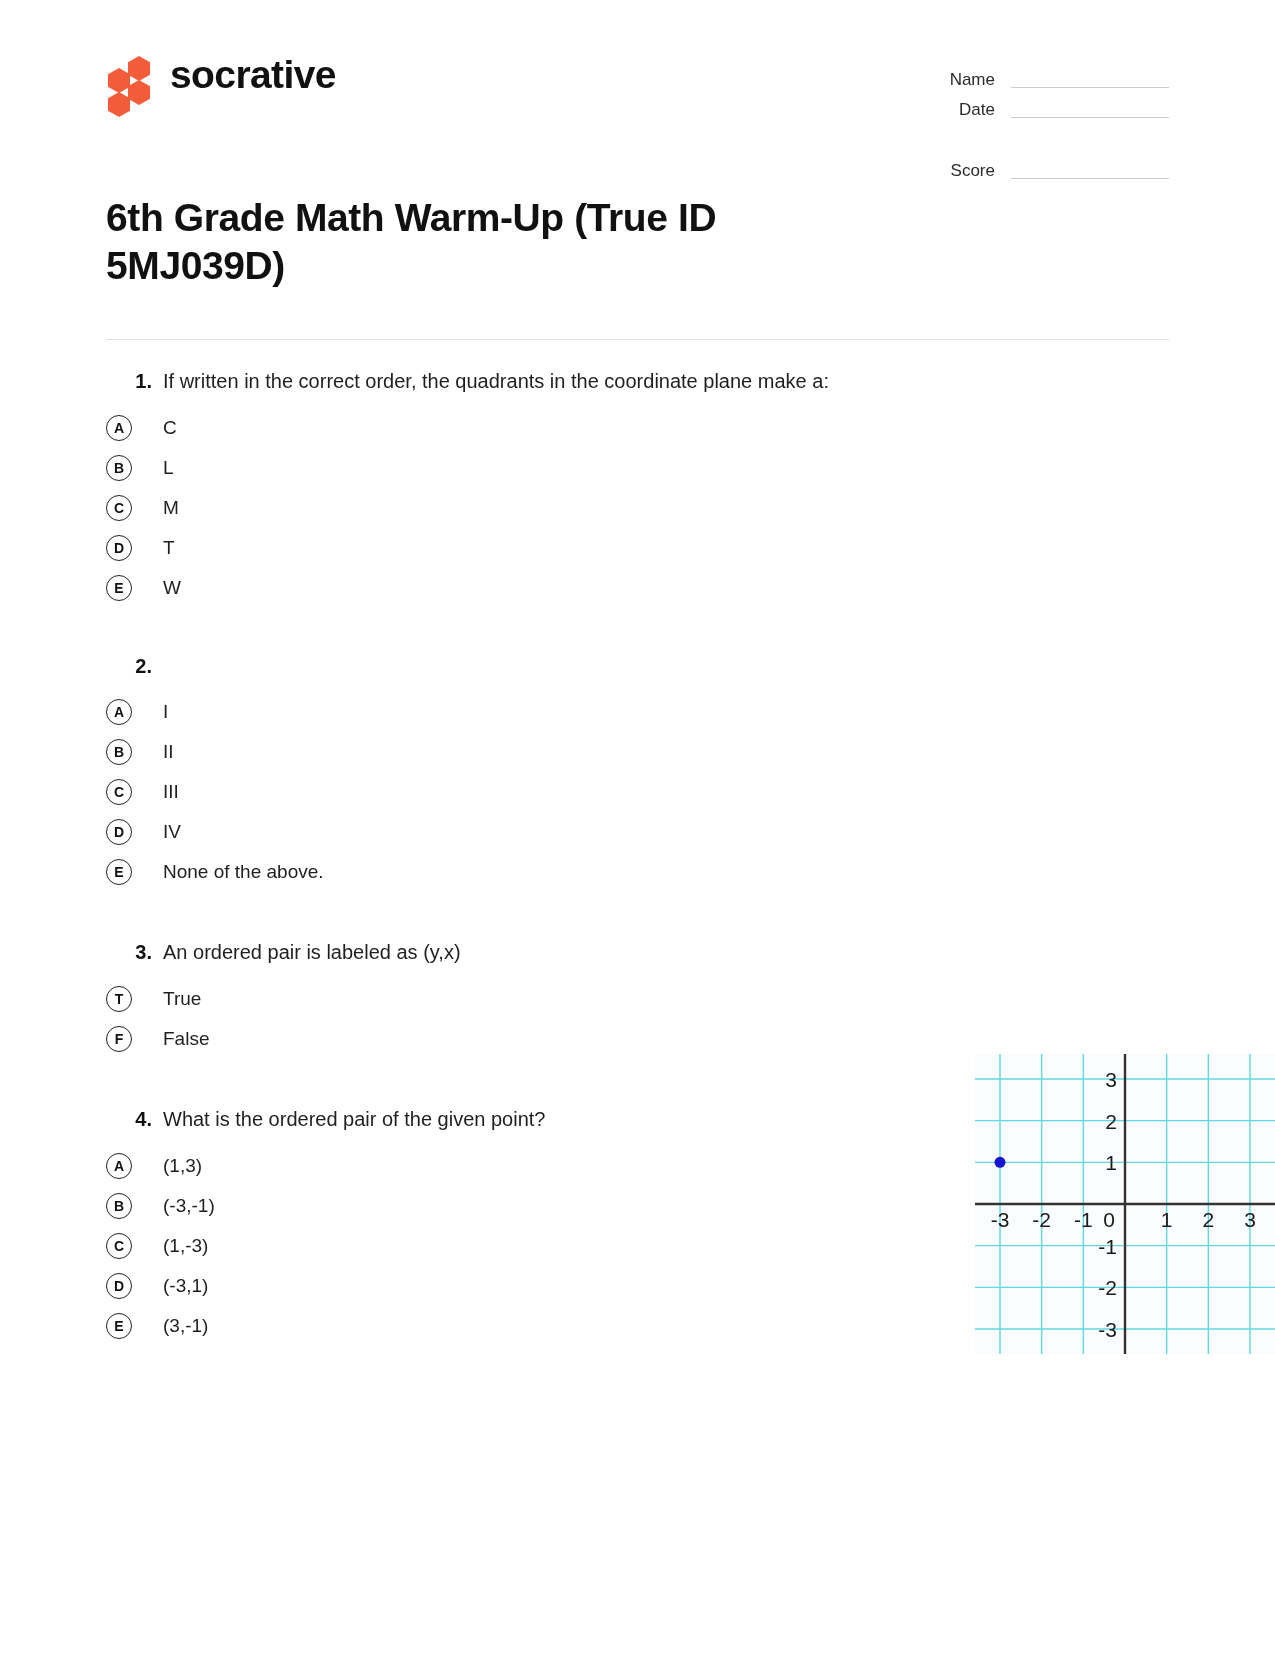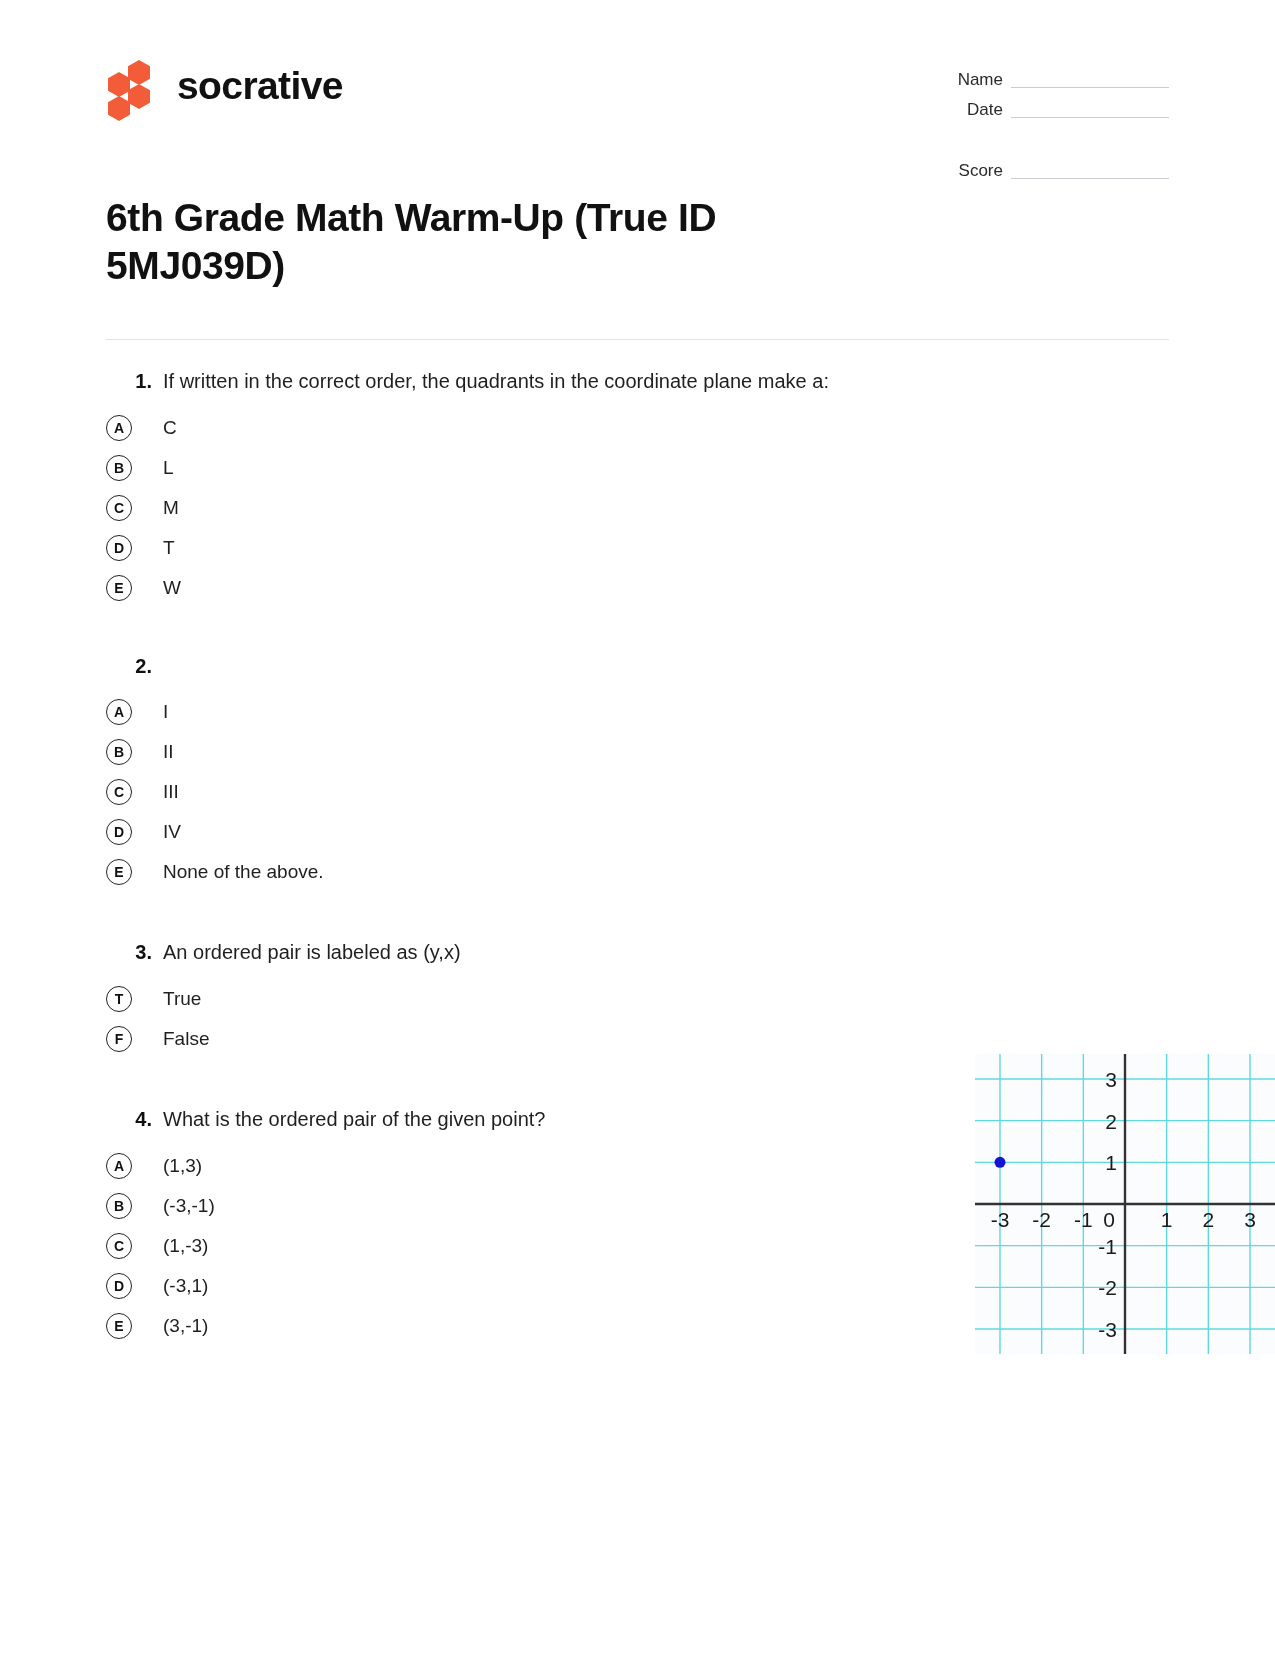--- a/index.html
+++ b/index.html
@@ -25,22 +25,21 @@
 
   
   .header {
     display: flex;
     align-items: flex-start;
     justify-content: space-between;
     padding-top: 55px;
   }
   .brand {
     display: flex;
-    align-items: center;
-    gap: 25px;
+    gap: 18px;
     height: 60px;
   }
   .brand-mark {
     width: 46px;
     height: 52px;
     position: relative;
     flex: 0 0 auto;
   }
   .hex {
     position: absolute;
@@ -63,21 +62,21 @@
   }
 
   .meta {
     width: 250px;
     padding-top: 16px;
   }
   .meta-row {
     display: flex;
     align-items: flex-end;
     justify-content: flex-end;
-    gap: 8px;
+    gap: 16px;
     margin-bottom: 13px;
   }
   .meta-label {
     font-size: 17px;
     color: #2b2b2b;
     white-space: nowrap;
     line-height: 1;
   }
   .meta-line {
     width: 158px;

